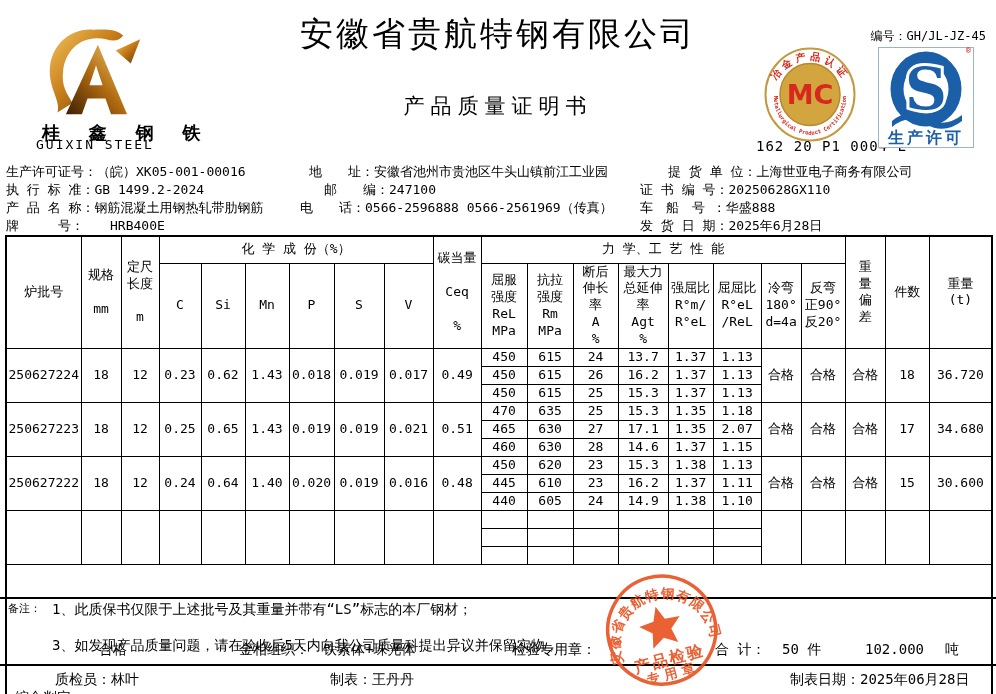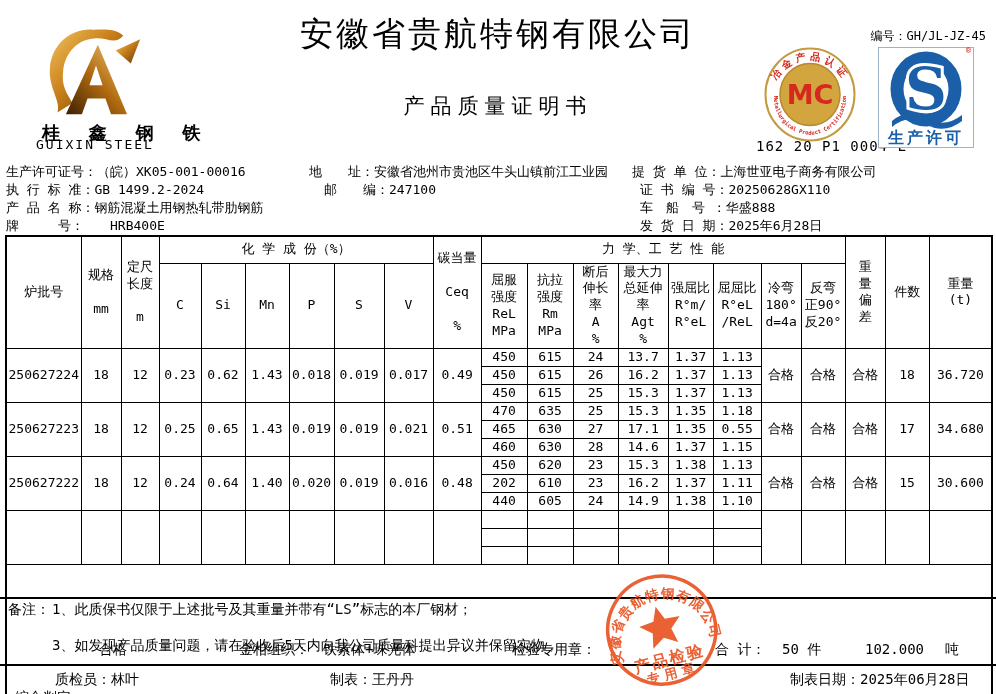--- a/index.html
+++ b/index.html
@@ -31,21 +31,21 @@
     padding:0;font-weight:normal;font-size:13px;line-height:1.3;
     white-space:pre-line;overflow:hidden;}
   #cert-table thead tr:nth-child(1){height:27px;}
   #cert-table thead tr:nth-child(2){height:83px;}
   #cert-table tbody tr{height:18px;}
   #cert-table tr.summary-row{height:30px;}
   #cert-table tr.summary-row td{position:relative;text-align:left;}
   .sum-span{position:absolute;top:50%;transform:translateY(-50%);font-size:14px;white-space:nowrap;}
   
   .rule{left:0;width:996px;height:2px;background:#000;}
-  .notes-label{left:8px;top:601px;font-size:14px;}
+  .notes-label{left:8px;top:601px;font-size:11px;}
   .note-line{position:absolute;left:52px;font-size:14px;white-space:nowrap;}
   .footer-item{position:absolute;top:671px;font-size:14px;white-space:nowrap;}
   .stamp{pointer-events:none;opacity:.9;}
   .qs-reg{left:966px;top:46px;color:#d6281e;font-size:8px;}
 </style>
 </head>
 <body>
 
 <div class="page">
 
@@ -99,22 +99,23 @@
   </svg>
   <div class="abs qs-reg">®</div>
 
   <div class="info-line" style="left:6px;top:163px;"><span>生产许可证号：</span><span>（皖）XK05-001-00016</span></div>
   <div class="info-line" style="left:6px;top:181px;"><span>执 行 标 准：</span><span>GB 1499.2-2024</span></div>
   <div class="info-line" style="left:6px;top:199px;"><span>产 品 名 称：</span><span>钢筋混凝土用钢热轧带肋钢筋</span></div>
   <div class="info-line" style="left:6px;top:217px;"><span>牌　　　号：</span><span>　　HRB400E</span></div>
 
   <div class="info-line" style="left:300px;top:163px;margin-left:9px;"><span>地　　址：</span><span>安徽省池州市贵池区牛头山镇前江工业园</span></div>
   <div class="info-line" style="left:300px;top:181px;padding-left:24px;"><span>邮　　编：</span><span>247100</span></div>
-
-  <div class="info-line" style="left:632px;top:163px;"><span>提 货 单 位：</span><span>上海世亚电子商务有限公司</span></div>
+  <div class="info-line" style="left:300px;top:199px;"><span>电　　话：</span><span>0566-2596888  0566-2561969（传真）</span></div>
+
+  <div class="info-line" style="left:668px;top:163px;"><span>提 货 单 位：</span><span>上海世亚电子商务有限公司</span></div>
   <div class="info-line" style="left:640px;top:181px;"><span>证 书 编 号：</span><span>20250628GX110</span></div>
   <div class="info-line" style="left:640px;top:199px;"><span>车　船　号 ：</span><span>华盛888</span></div>
   <div class="info-line" style="left:640px;top:217px;"><span>发 货 日 期：</span><span>2025年6月28日</span></div>
 
   <table id="cert-table">
     <colgroup>
       <col style="width:75px">
         <col style="width:40px">
         <col style="width:38px">
       <col style="width:42px">
@@ -262,21 +263,21 @@
           <td rowspan="3">合格</td>
           <td rowspan="3">17</td>
           <td rowspan="3">34.680</td>
         </tr>
         <tr>
           <td>465</td>
           <td>630</td>
           <td>27</td>
           <td>17.1</td>
           <td>1.35</td>
-          <td>0.55</td>
+          <td>2.07</td>
         </tr>
         <tr>
           <td>460</td>
           <td>630</td>
           <td>28</td>
           <td>14.6</td>
           <td>1.37</td>
           <td>1.15</td>
         </tr>
         <tr>
@@ -296,21 +297,21 @@
           <td>15.3</td>
           <td>1.38</td>
           <td>1.13</td>
           <td rowspan="3">合格</td>
           <td rowspan="3">合格</td>
           <td rowspan="3">合格</td>
           <td rowspan="3">15</td>
           <td rowspan="3">30.600</td>
         </tr>
         <tr>
-          <td>202</td>
+          <td>445</td>
           <td>610</td>
           <td>23</td>
           <td>16.2</td>
           <td>1.37</td>
           <td>1.11</td>
         </tr>
         <tr>
           <td>440</td>
           <td>605</td>
           <td>24</td>

